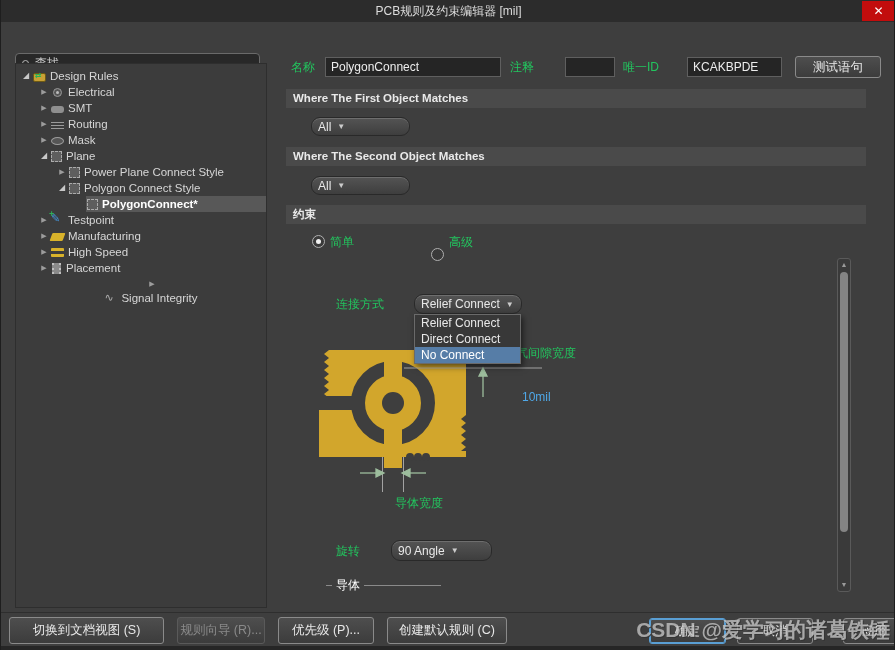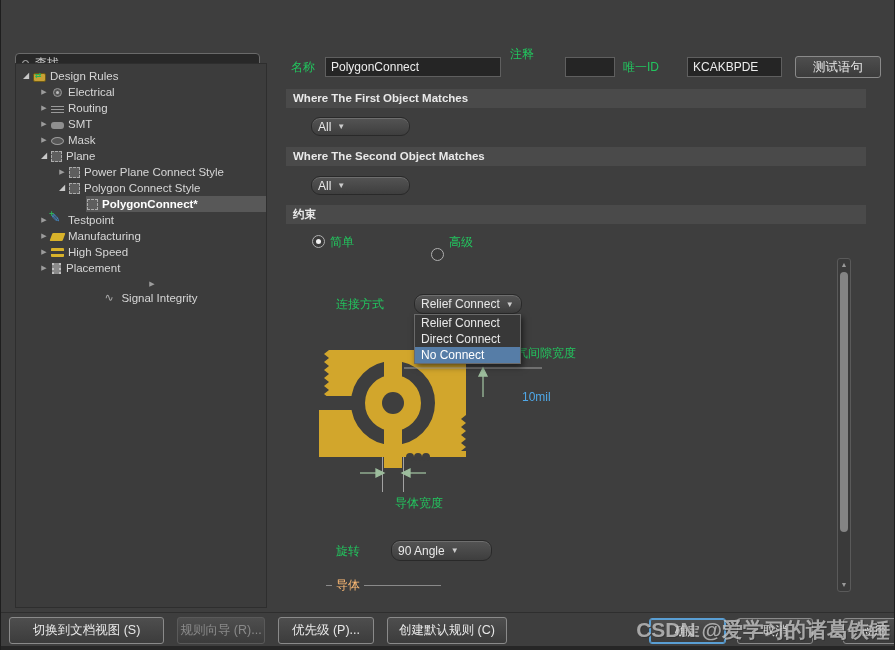--- a/index.html
+++ b/index.html
@@ -56,35 +56,39 @@
       justify-content:flex-start;padding:0 6px;cursor:pointer;}
   .dd .caret{font-size:8px;color:#cccccc;margin-left:6px;}
   .radio{width:13px;height:13px;border:1px solid #b0b0b0;border-radius:50%;background:#3a3a3a;position:relative;cursor:pointer;}
   .radio.checked::after{content:'';position:absolute;left:3px;top:3px;width:5px;height:5px;border-radius:50%;background:#f2f2f2;}
   .dd-list{background:#383838;border:1px solid #6a6a6a;box-shadow:2px 3px 6px rgba(0,0,0,.55);z-index:6;}
   .dd-opt{height:16px;line-height:16px;color:#e8e8e8;font-size:12px;padding-left:6px;cursor:pointer;}
   .dd-opt.hl{background:var(--hl,#567da7);color:#fff;}
   .blue{color:var(--accent,#4fa8e8);margin-top:24px;}
   .copper{fill:var(--copper,#d2a62c);}
   .bgfill{fill:#3e3e3e;}
-  .groupbox{display:flex;align-items:center;gap:4px;color:#fdba74;font-size:12px;}
+  .groupbox{display:flex;align-items:center;gap:4px;color:#ffffff;font-size:12px;}
   .gline{height:1px;background:#8a8a8a;}
   .scrollbar{border:1px solid #5a5a5a;border-radius:3px;background:#3a3a3a;}
   .sb-arrow{position:absolute;left:0;width:100%;text-align:center;color:#9a9a9a;font-size:7px;line-height:10px;}
   .sb-thumb{position:absolute;left:2px;right:2px;background:#848484;border-radius:4px;cursor:pointer;}
   .footer-sep{position:absolute;left:0;top:612px;width:895px;height:1px;background:#2e2e2e;}
   .bottom-strip{position:absolute;left:0;top:646px;width:895px;height:4px;background:#262626;}
   .watermark{position:absolute;right:4px;top:616px;font-size:21px;color:#c2c2c2;opacity:.8;
              text-shadow:1px 1px 0 #333;white-space:nowrap;pointer-events:none;z-index:9;font-weight:bold;}
 </style>
 </head>
 <body>
 
 <div class="window">
 
+  <div class="titlebar">
+    <div class="title">PCB规则及约束编辑器 [mil]</div>
+    <div class="close-btn">✕</div>
+  </div>
 
   <div class="search-box">
     <span class="mag"></span>
     <span class="search-text">查找</span>
   </div>
   <div class="tree">
       <div class="tree-row" style="padding-left: 4px;">
     <span class="arrow">◢</span>
     <span class="rowc">
       <span class="ticon ic-design-rules"></span>
@@ -94,34 +98,34 @@
       <div class="tree-row" style="padding-left: 22px;">
     <span class="arrow collapsed">▶</span>
     <span class="rowc">
       <span class="ticon ic-electrical"></span>
       <span class="tlbl">Electrical</span>
     </span>
   </div>
       <div class="tree-row" style="padding-left: 22px;">
     <span class="arrow collapsed">▶</span>
     <span class="rowc">
+      <span class="ticon ic-smt"></span>
+      <span class="tlbl">SMT</span>
+    </span>
+  </div>
+      <div class="tree-row" style="padding-left: 22px;">
+    <span class="arrow collapsed">▶</span>
+    <span class="rowc">
       <span class="ticon ic-routing"></span>
       <span class="tlbl">Routing</span>
     </span>
   </div>
       <div class="tree-row" style="padding-left: 22px;">
     <span class="arrow collapsed">▶</span>
     <span class="rowc">
-      <span class="ticon ic-smt"></span>
-      <span class="tlbl">SMT</span>
-    </span>
-  </div>
-      <div class="tree-row" style="padding-left: 22px;">
-    <span class="arrow collapsed">▶</span>
-    <span class="rowc">
       <span class="ticon ic-mask"></span>
       <span class="tlbl">Mask</span>
     </span>
   </div>
       <div class="tree-row" style="padding-left: 22px;">
     <span class="arrow">◢</span>
     <span class="rowc">
       <span class="ticon ic-plane"></span>
       <span class="tlbl">Plane</span>
     </span>
@@ -179,21 +183,21 @@
     <span class="arrow collapsed">▶</span>
     <span class="rowc">
       <span class="ticon ic-signal-integrity"></span>
       <span class="tlbl">Signal Integrity</span>
     </span>
   </div>
     </div>
 
   <div class="abs lbl" style="left:290px;top:59px;">名称</div>
   <input class="abs inp" style="left: 324px; top: 57px; width: 176px;" value="PolygonConnect">
-  <div class="abs lbl" style="left:509px;top:46px;">注释</div>
+  <div class="abs lbl" style="left:509px;top:59px;">注释</div>
   <input class="abs inp" style="left: 564px; top: 57px; width: 50px;" value="">
   <div class="abs lbl" style="left:622px;top:59px;">唯一ID</div>
   <input class="abs inp" style="left: 686px; top: 57px; width: 95px;" value="KCAKBPDE">
   <div class="abs btn" style="left:794px;top:56px;width:86px;height:22px;">测试语句</div>
 
   <div class="abs sec" style="top:89px;">Where The First Object Matches</div>
   <div class="abs dd" style="left:310px;top:117px;width:99px;height:19px;">
     <span>All</span>
       <span class="caret">▼</span>
   </div>

